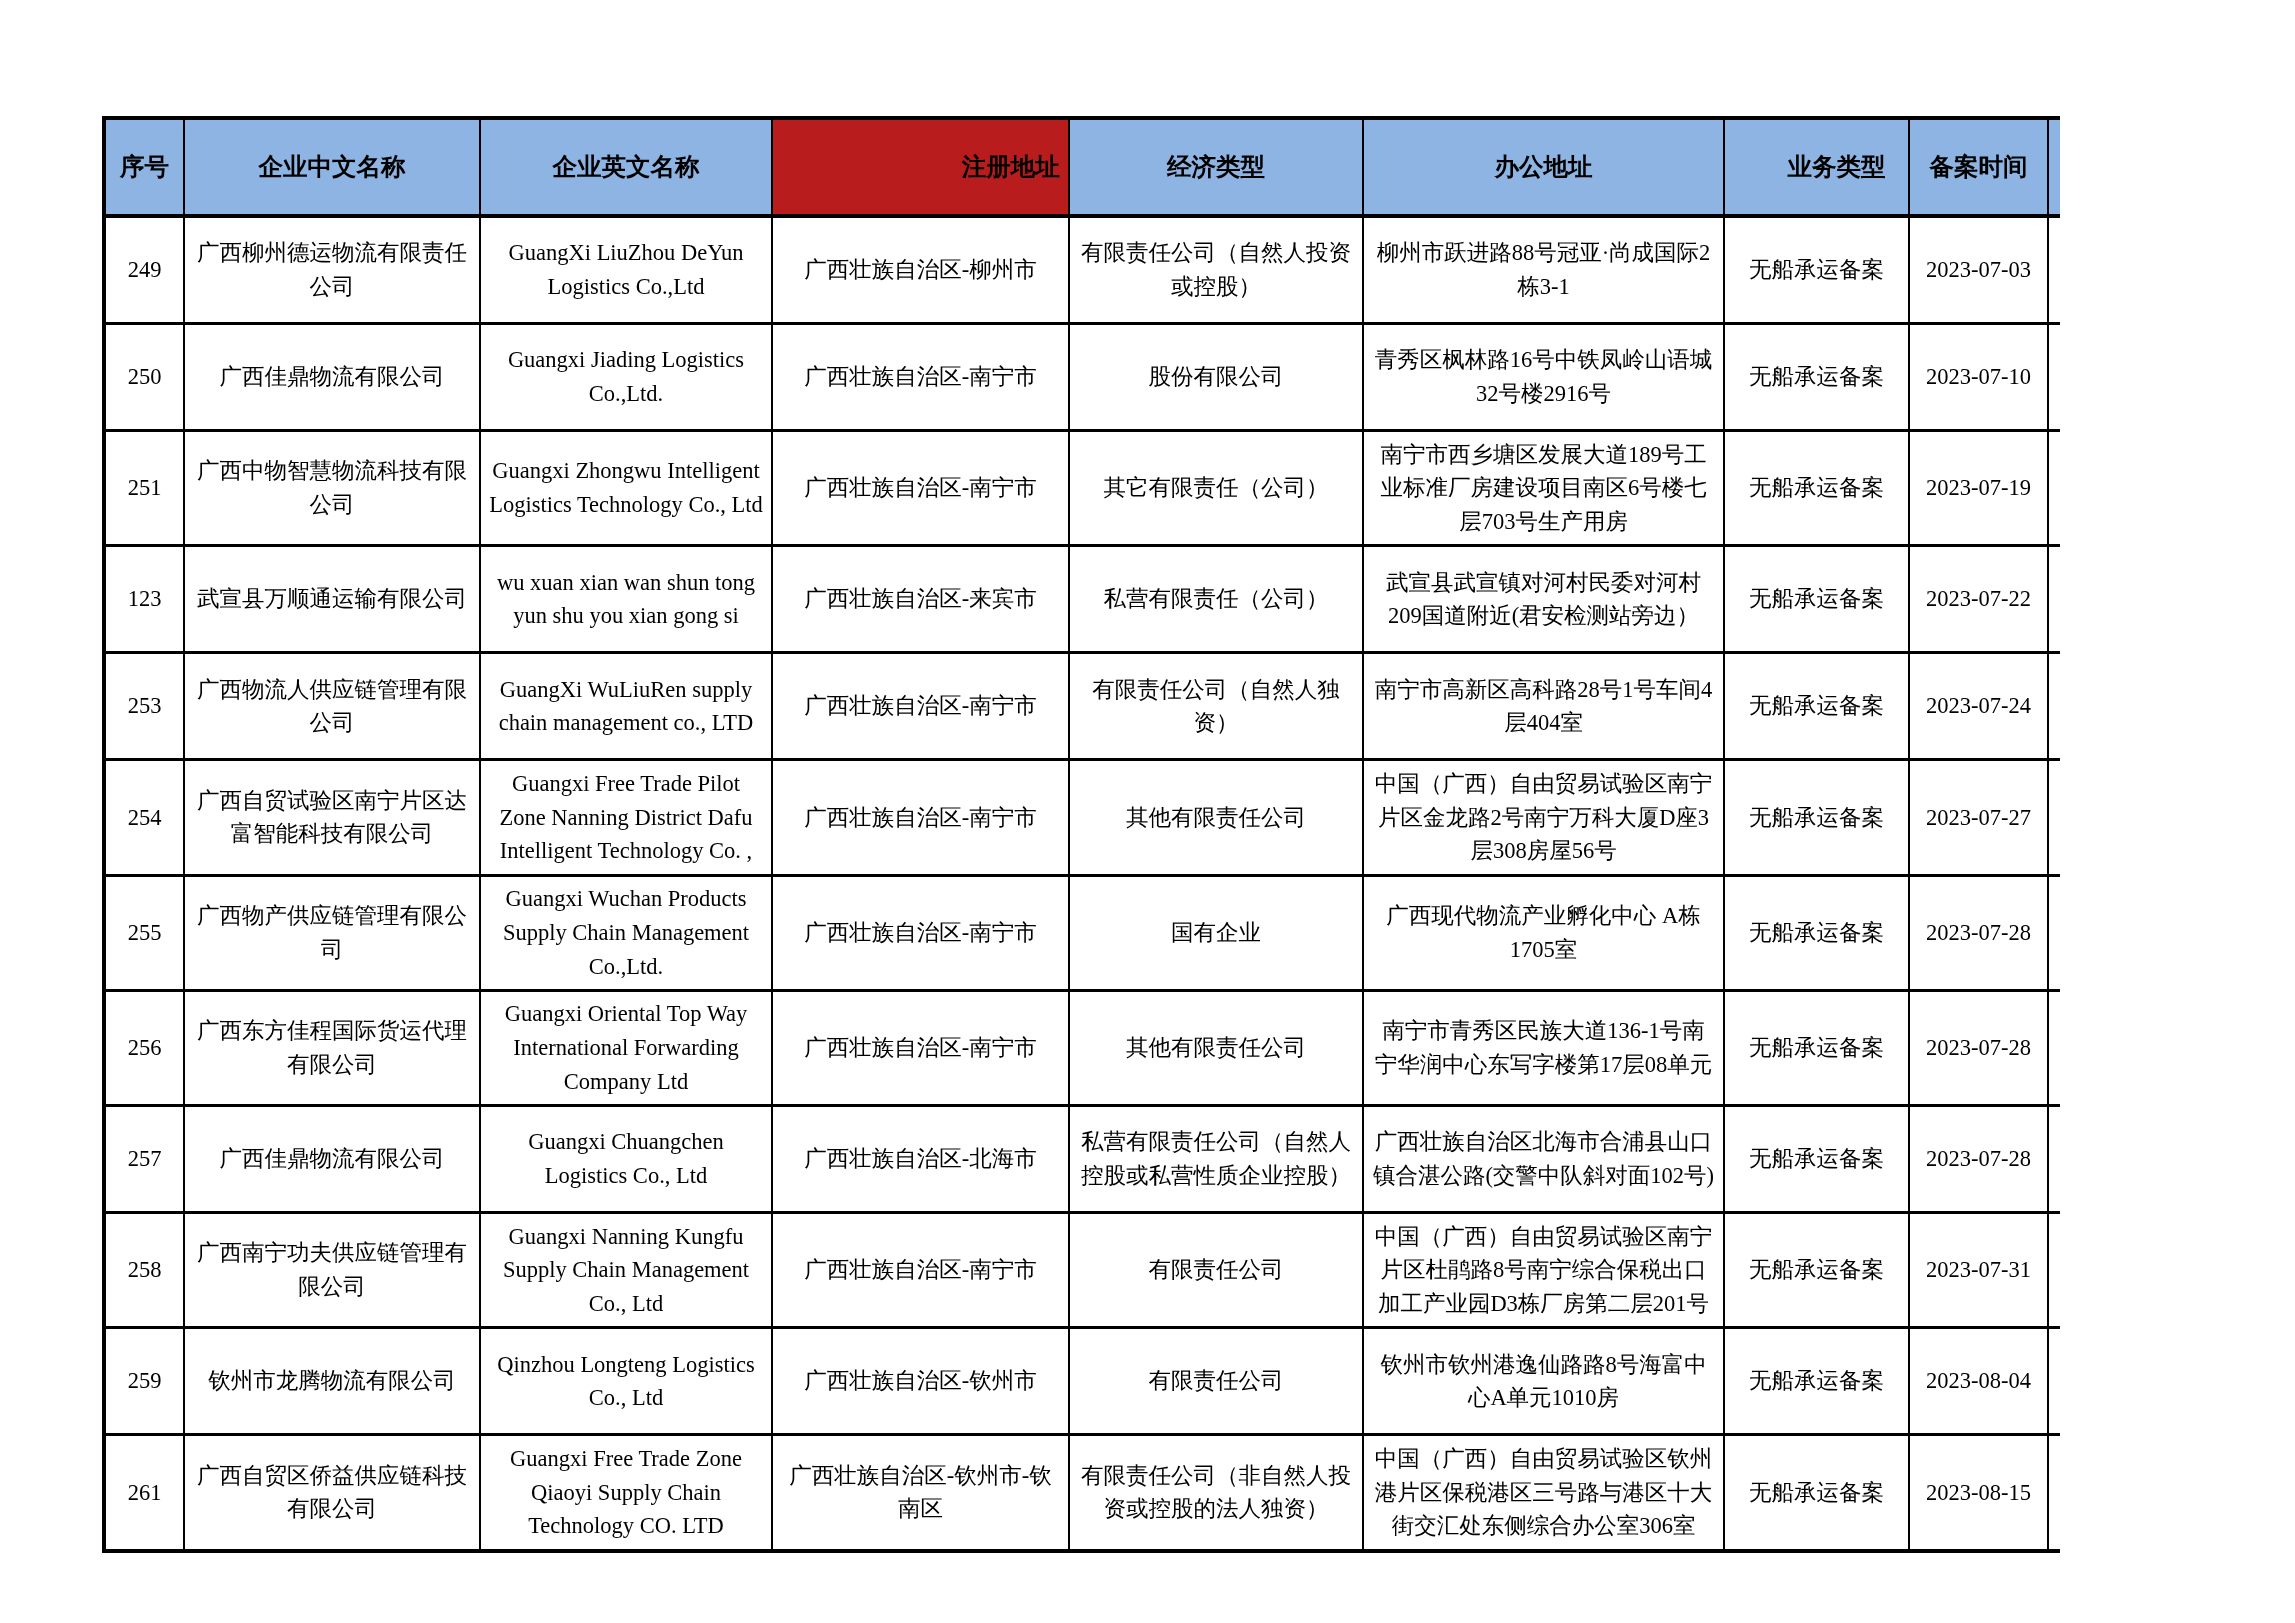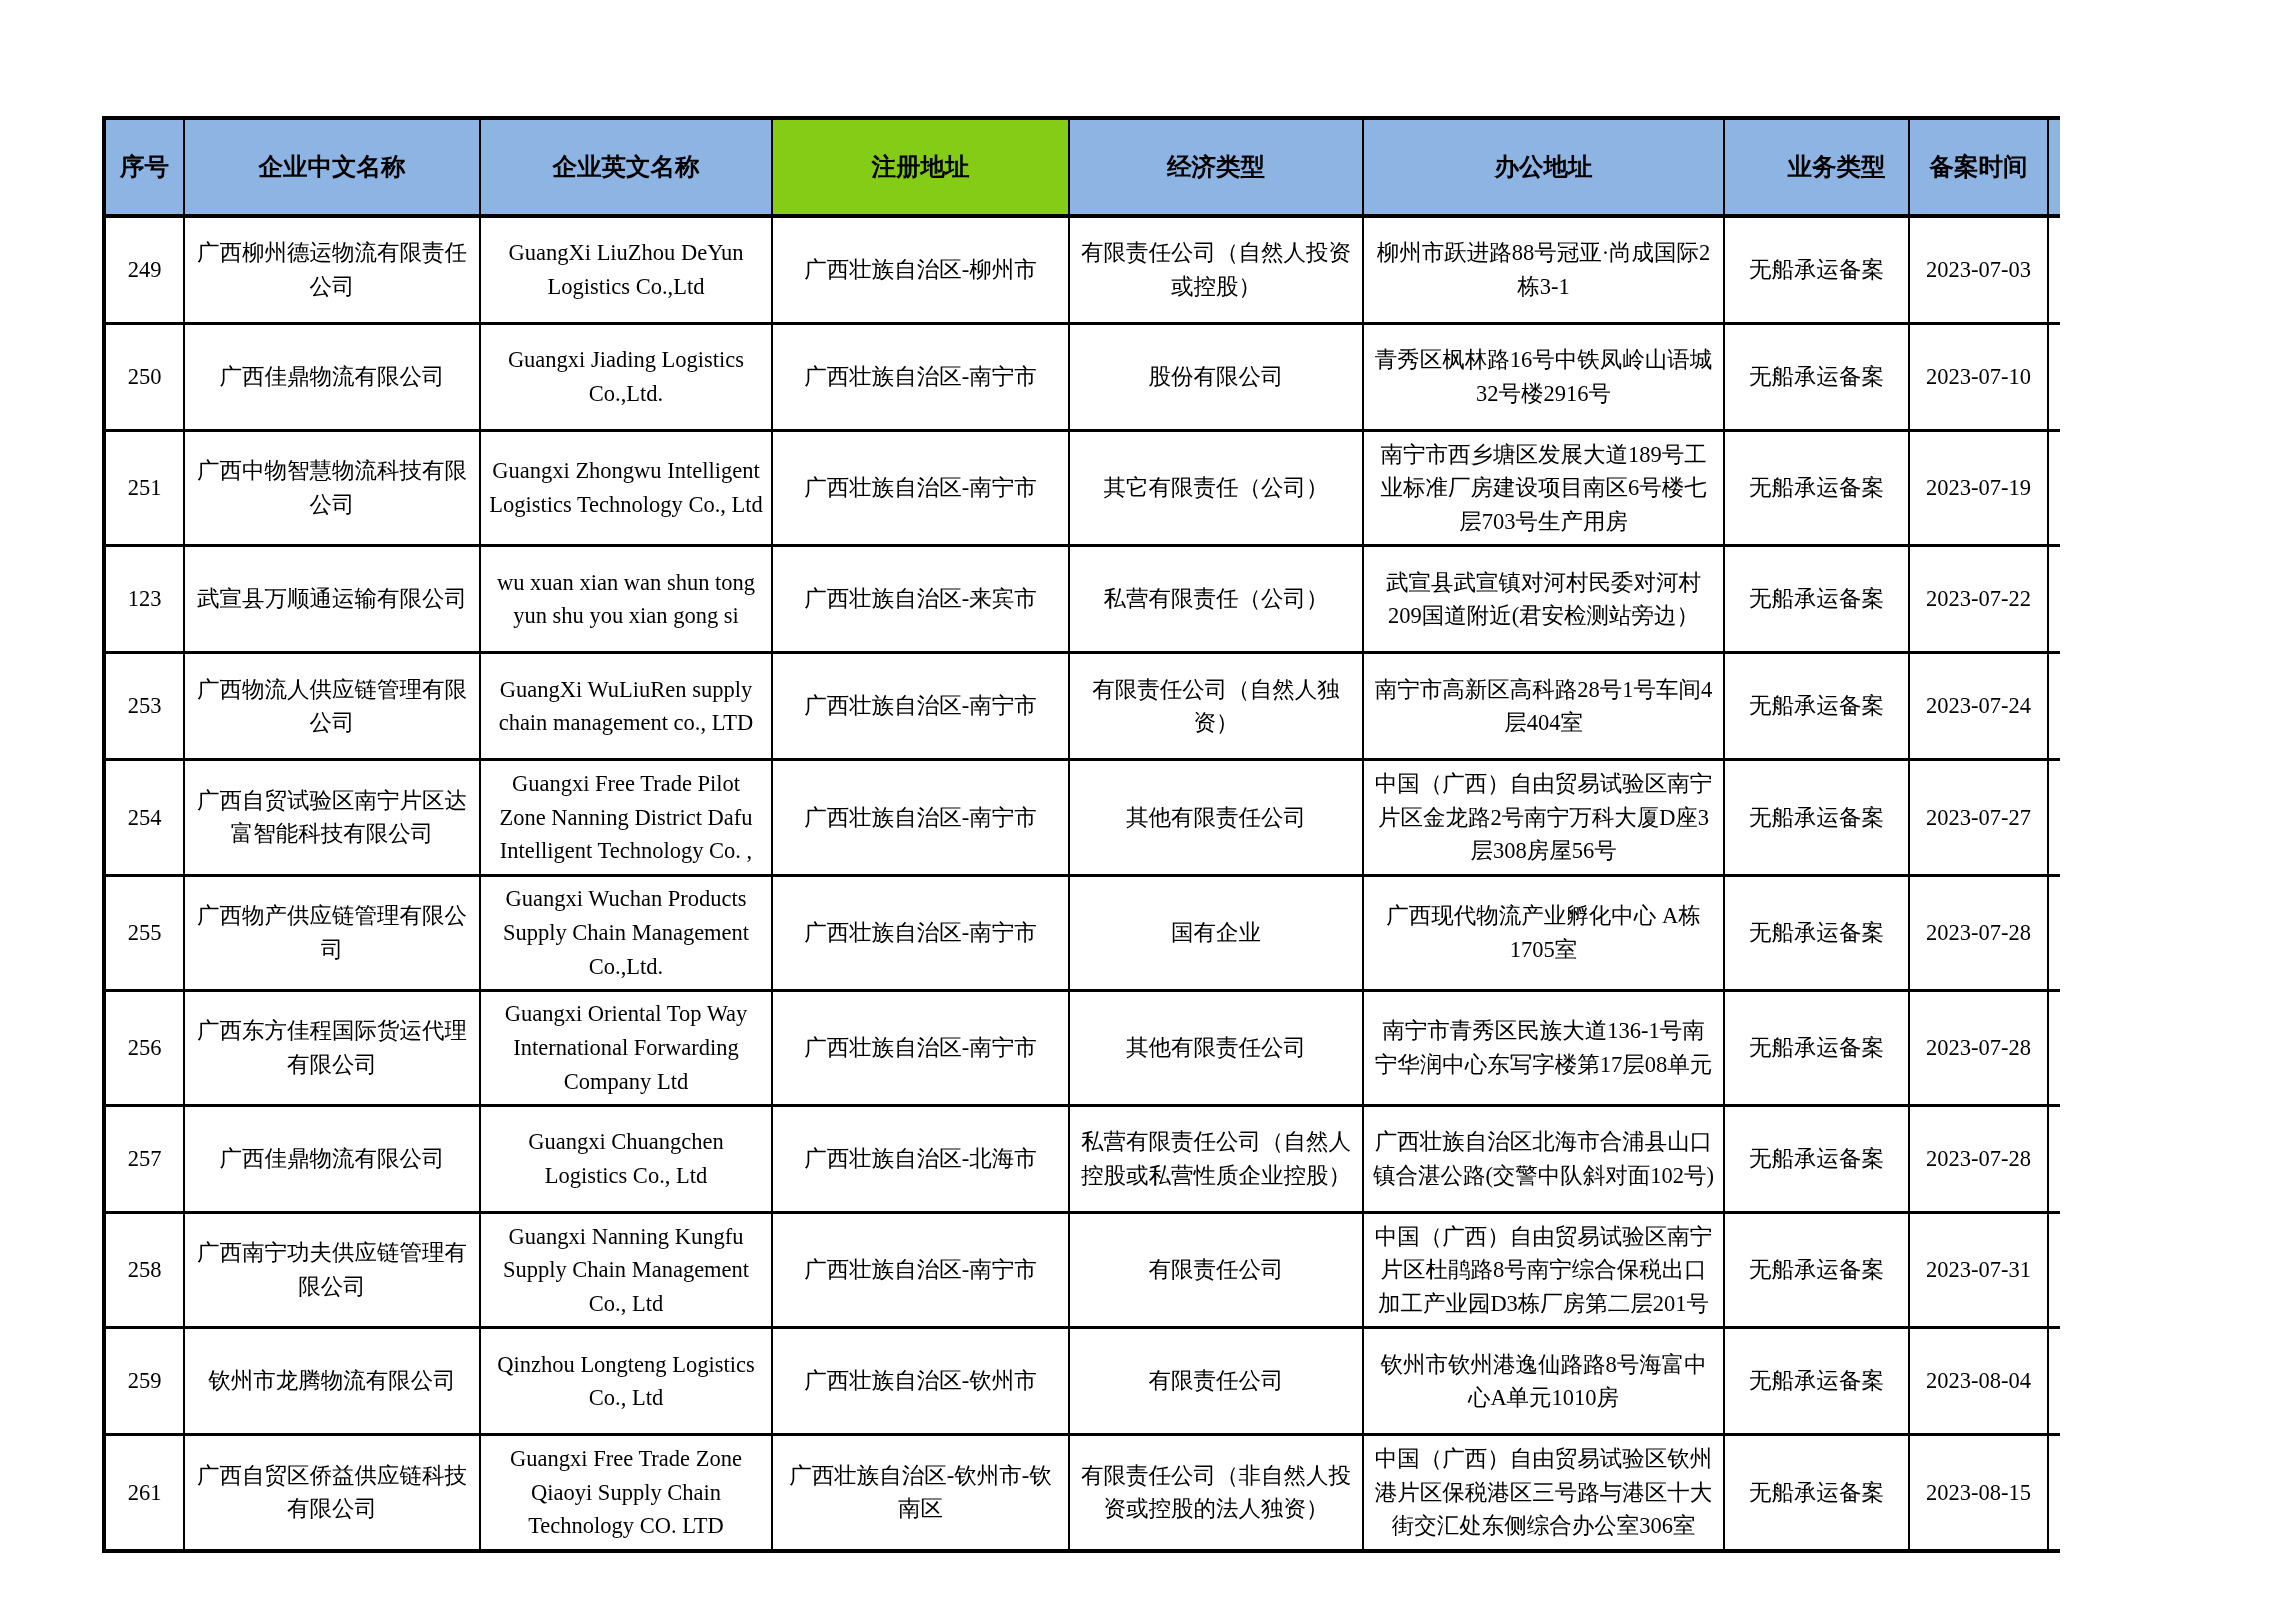--- a/index.html
+++ b/index.html
@@ -78,21 +78,21 @@
       <col class="c6">
         <col class="c7">
         <col class="c8">
         <col class="c9">
     </colgroup>
     <thead data-name="table-header">
       <tr data-name="header-row">
           <th data-name="column-header-idx" style="background: rgb(141, 180, 226);">序号</th>
           <th data-name="column-header-cn_name" style="background: rgb(141, 180, 226);">企业中文名称</th>
           <th data-name="column-header-en_name" style="background: rgb(141, 180, 226);">企业英文名称</th>
-          <th data-name="column-header-reg_address" style="background: #84cc16;">注册地址</th>
+          <th data-name="column-header-reg_address" style="background: #b91c1c; text-align: right;">注册地址</th>
           <th data-name="column-header-econ_type" style="background: rgb(141, 180, 226);">经济类型</th>
           <th data-name="column-header-office_address" style="background: rgb(141, 180, 226);">办公地址</th>
           <th data-name="column-header-biz_type" style="background: rgb(141, 180, 226); padding-left: 48px;">业务类型</th>
           <th data-name="column-header-filing_date" style="background: rgb(141, 180, 226); text-align: center;">备案时间</th>
           <th data-name="column-header-filing_type" style="background: rgb(141, 180, 226);">备案类型</th>
         </tr>
     </thead>
     <tbody data-name="table-body">
         <tr data-name="table-row">
           <td data-name="cell-idx">249</td>

